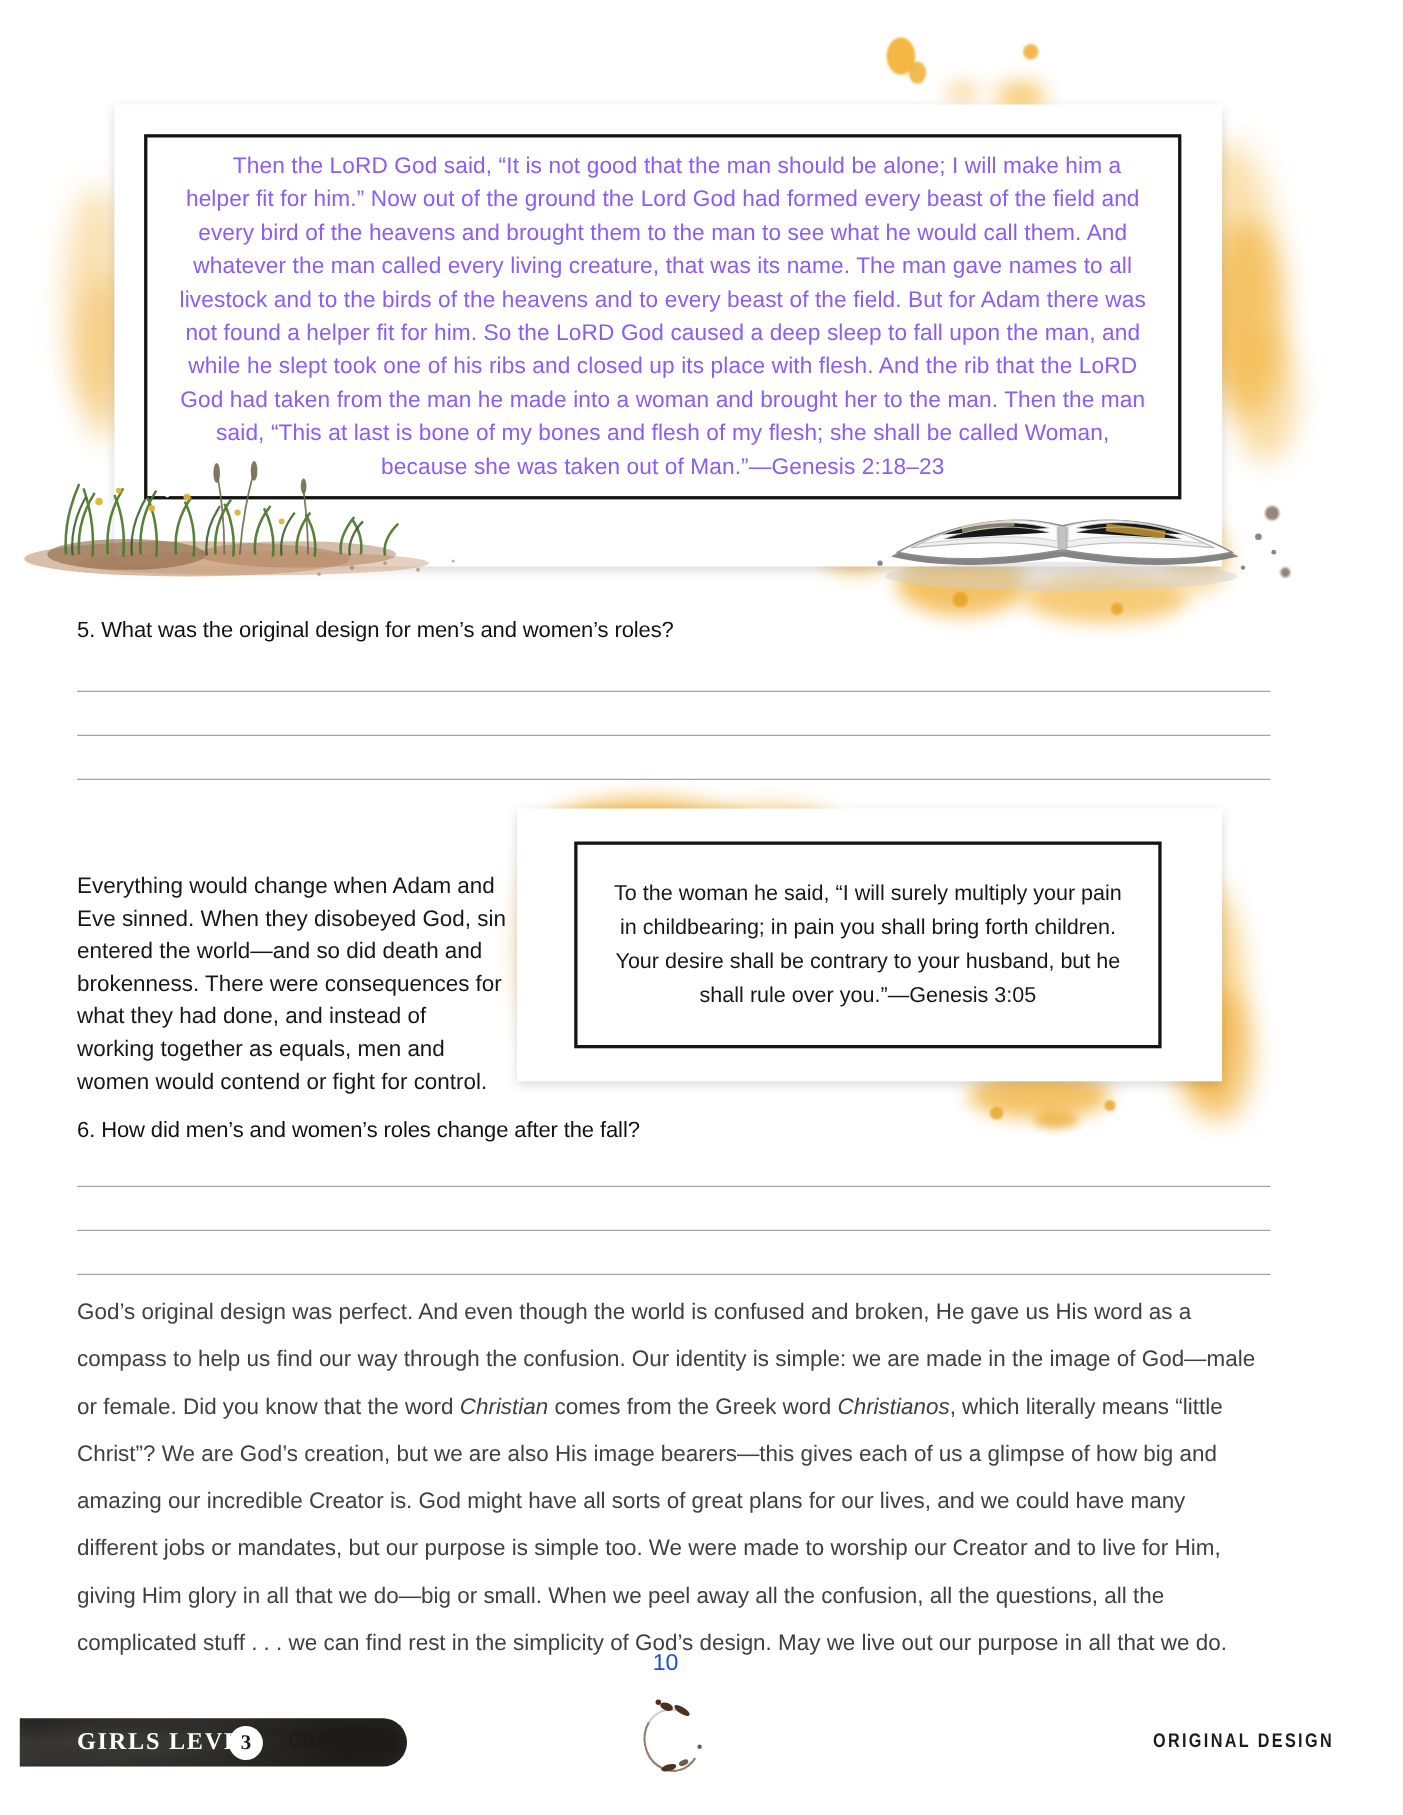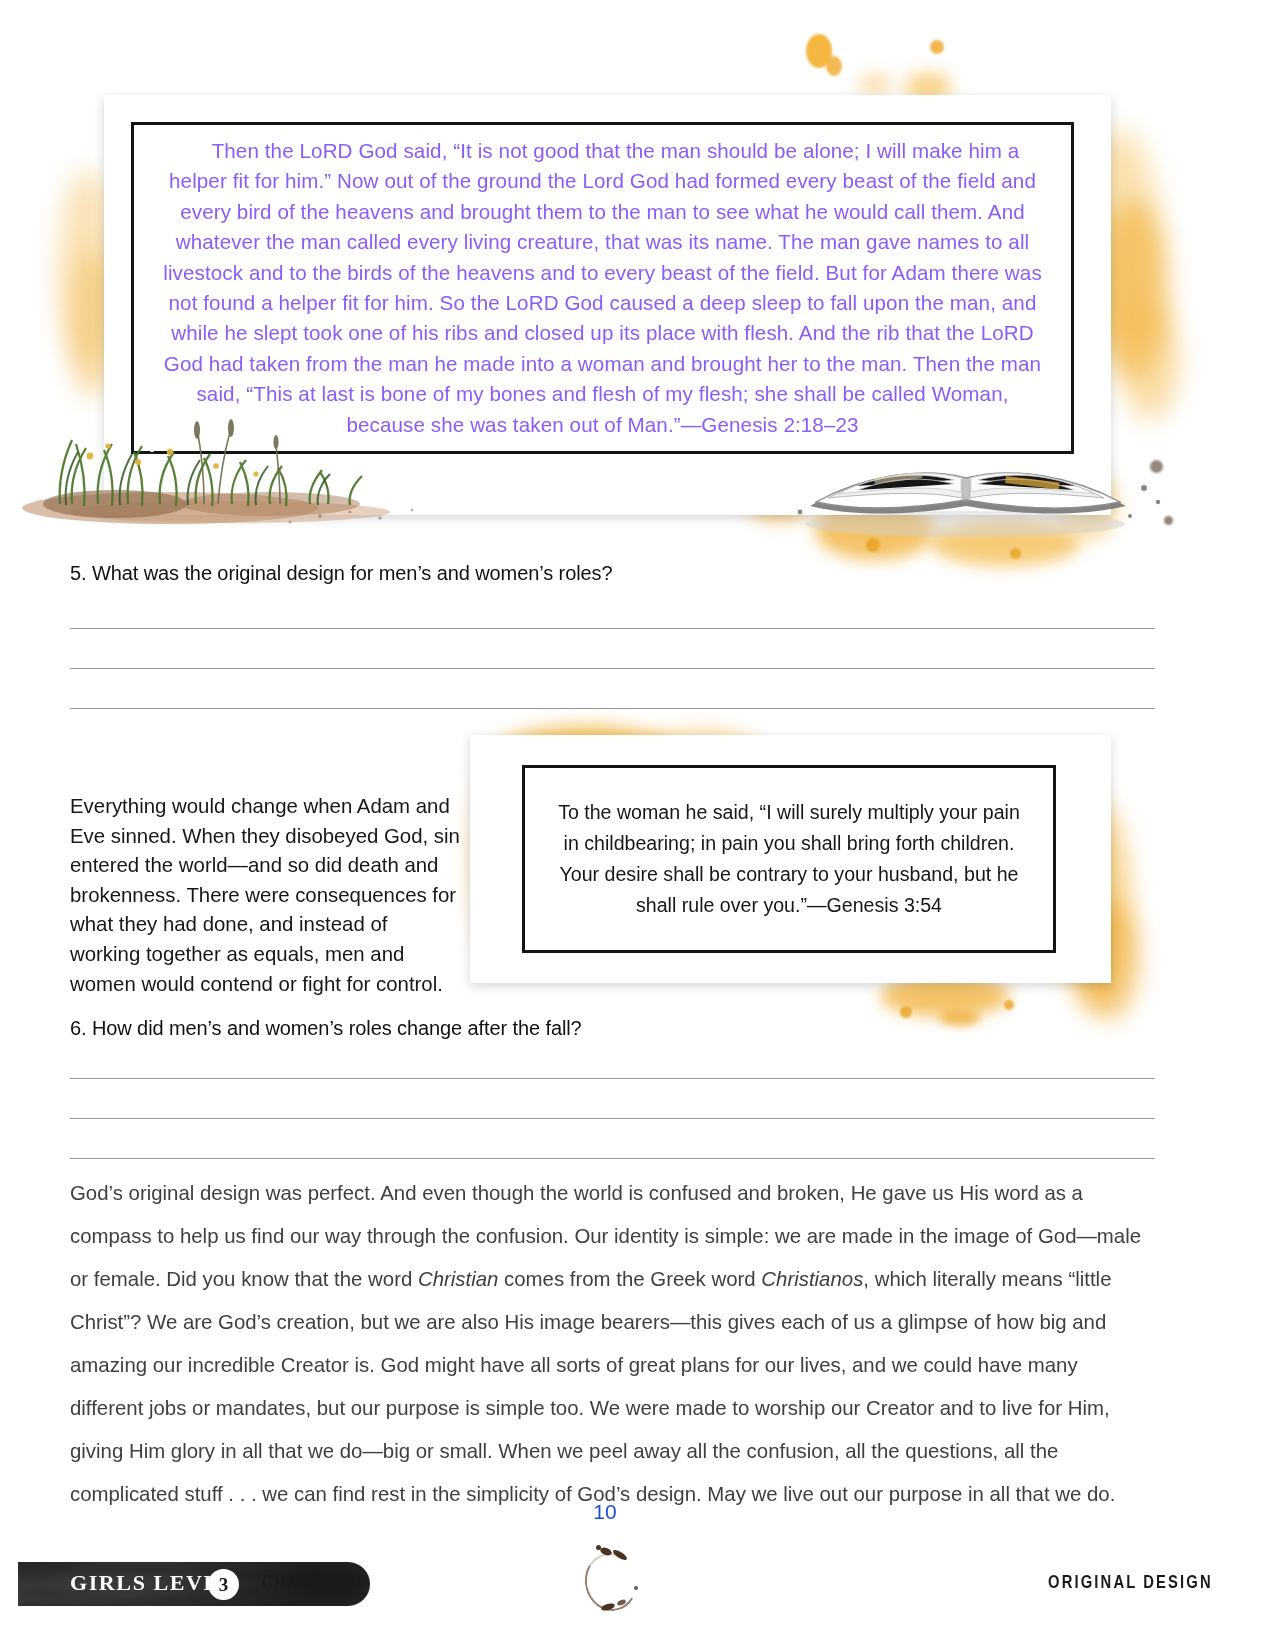--- a/index.html
+++ b/index.html
@@ -281,21 +281,21 @@
   <div class="lines" style="left:70px;top:628px;width:1085px;">
     <div class="rule"></div>
     <div class="rule"></div>
     <div class="rule"></div>
   </div>
 
   <div class="left-para">Everything would change when Adam and Eve sinned. When they disobeyed God, sin entered the world—and so did death and brokenness. There were consequences for what they had done, and instead of working together as equals, men and women would contend or fight for control.</div>
 
   <div class="scripture-card2">
     <div class="scripture-inner2">
-      <div class="scripture-text2">To the woman he said, “I will surely multiply your pain in childbearing; in pain you shall bring forth children. Your desire shall be contrary to your husband, but he shall rule over you.”—Genesis 3:54</div>
+      <div class="scripture-text2">To the woman he said, “I will surely multiply your pain in childbearing; in pain you shall bring forth children. Your desire shall be contrary to your husband, but he shall rule over you.”—Genesis 3:05</div>
     </div>
   </div>
 
   <div class="question" style="left:70px;top:1017px;text-align:right;">6. How did men’s and women’s roles change after the fall?</div>
   <div class="lines" style="left:70px;top:1078px;width:1085px;">
     <div class="rule"></div>
     <div class="rule"></div>
     <div class="rule"></div>
   </div>
 

